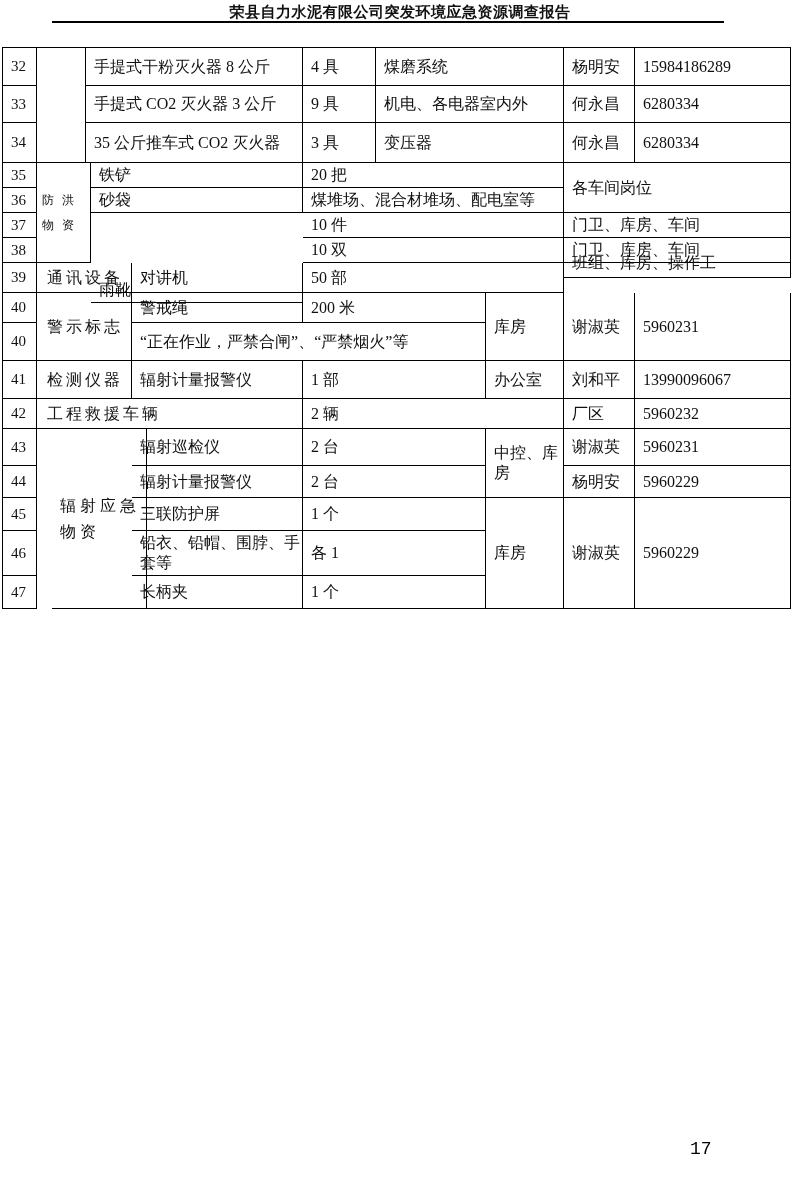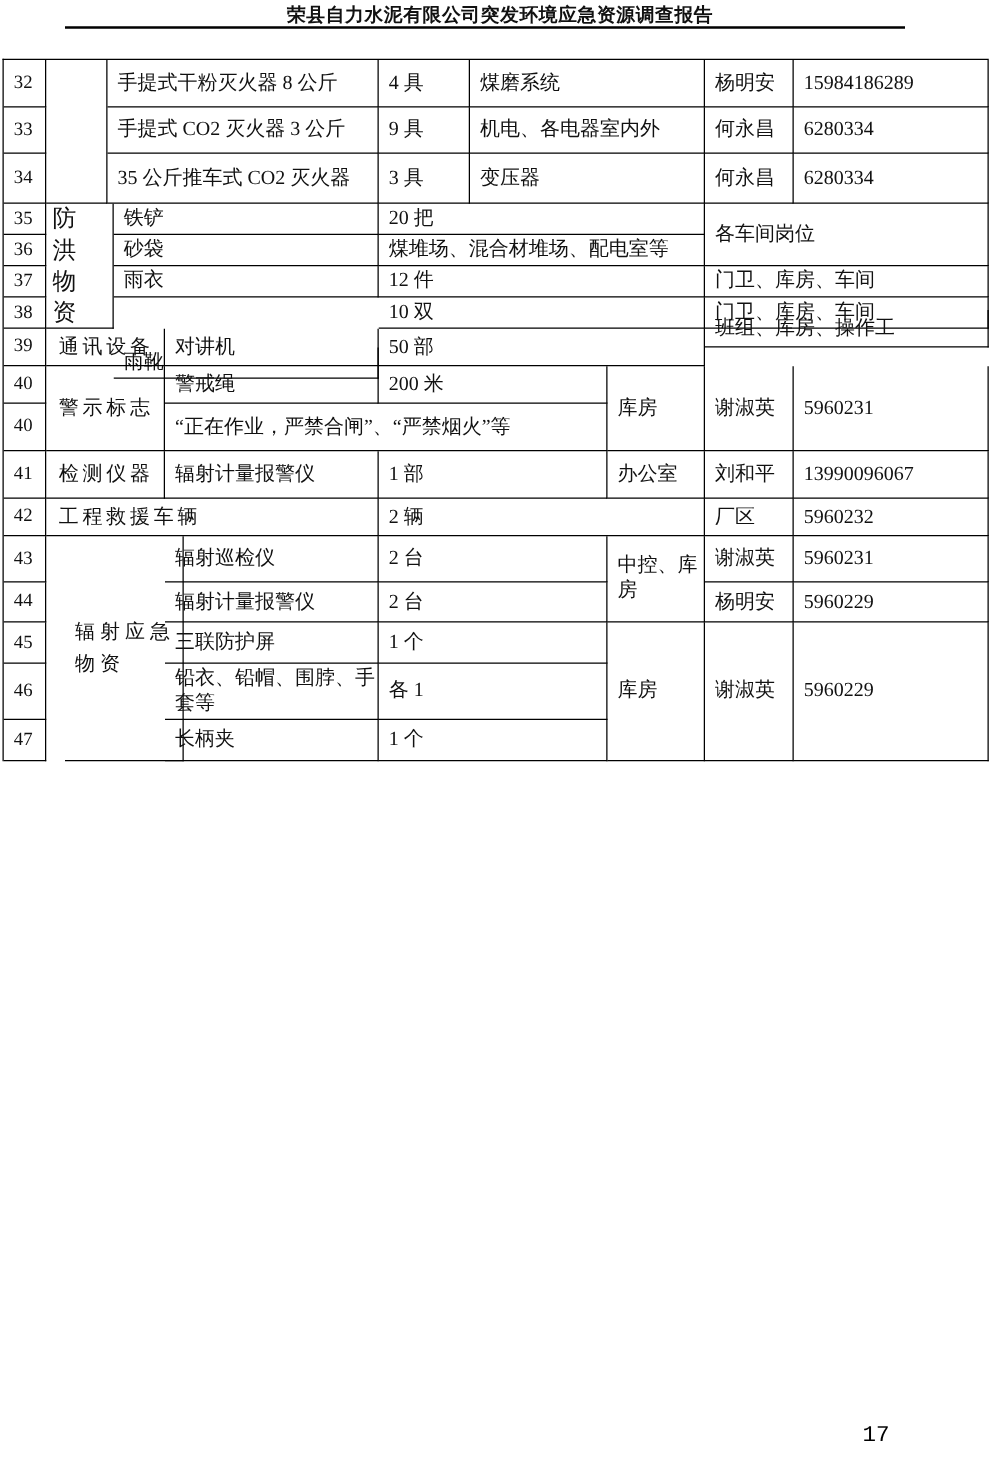--- a/index.html
+++ b/index.html
@@ -19,21 +19,21 @@
   .cell{
     position:absolute;box-sizing:border-box;
     border-right:1.5px solid #000;border-bottom:1.5px solid #000;
     display:flex;align-items:center;
     padding-left:8px;padding-right:2px;
     font-size:16px;line-height:1.25;
     overflow:hidden;
   }
   .num{justify-content:center;padding-left:0;font-size:15px;}
   .cat{padding-left:10px;letter-spacing:3px;white-space:pre-line;}
-  .fh{padding-left:5px;letter-spacing:8px;line-height:25px;font-size:19px;}
+  .fh{padding-left:5px;letter-spacing:8px;line-height:25px;font-size:12px;}
   .rad{padding-left:8px;letter-spacing:4px;line-height:26px;margin-left:15px;}
   .pageno{
     position:absolute;left:690px;top:1139px;font-size:18px;
     font-family:Liberation Mono, monospace;color:#000;
   }
 </style>
 </head>
 <body>
 
 <div class="title">荣县自力水泥有限公司突发环境应急资源调查报告</div>
@@ -72,22 +72,21 @@
     <div class="cell" style="left: 373px; top: 75px; width: 188px; height: 40px;">变压器</div>
     <div class="cell" style="left: 561px; top: 75px; width: 71px; height: 40px;">何永昌</div>
     <div class="cell" style="left: 632px; top: 75px; width: 156px; height: 40px;">6280334</div>
     <div class="cell cat fh" style="left: 34px; top: 115px; width: 54px; height: 100px;">防洪
 物资</div>
     <div class="cell" style="left: 88px; top: 115px; width: 212px; height: 25px;">铁铲</div>
     <div class="cell" style="left: 300px; top: 115px; width: 261px; height: 25px;">20 把</div>
     <div class="cell" style="left: 561px; top: 115px; width: 227px; height: 50px;">各车间岗位</div>
     <div class="cell" style="left: 300px; top: 140px; width: 261px; height: 25px;">煤堆场、混合材堆场、配电室等</div>
     <div class="cell" style="left: 88px; top: 140px; width: 212px; height: 25px;">砂袋</div>
-    <div class="cell" style="left: 88px; top: 165px; width: 212px; height: 25px;">雨衣</div>
-    <div class="cell" style="left: 300px; top: 165px; width: 261px; height: 25px;">12 件</div>
+    <div class="cell" style="left: 300px; top: 165px; width: 261px; height: 25px;">10 件</div>
     <div class="cell" style="left: 561px; top: 165px; width: 227px; height: 25px;">门卫、库房、车间</div>
     <div class="cell" style="left: 88px; top: 182px; width: 212px; height: 25px; margin-top: 48px;">雨靴</div>
     <div class="cell" style="left: 300px; top: 190px; width: 261px; height: 25px;">10 双</div>
     <div class="cell" style="left: 561px; top: 190px; width: 227px; height: 25px;">门卫、库房、车间</div>
     <div class="cell cat" style="left: 34px; top: 215px; width: 95px; height: 30px;">通讯设备</div>
     <div class="cell" style="left: 129px; top: 215px; width: 171px; height: 30px;">对讲机</div>
     <div class="cell" style="left: 300px; top: 215px; width: 261px; height: 30px;">50 部</div>
     <div class="cell" style="left: 561px; top: 200px; width: 227px; height: 30px;">班组、库房、操作工</div>
     <div class="cell cat" style="left: 34px; top: 245px; width: 95px; height: 68px;">警示标志</div>
     <div class="cell" style="left: 129px; top: 245px; width: 171px; height: 30px;">警戒绳</div>

